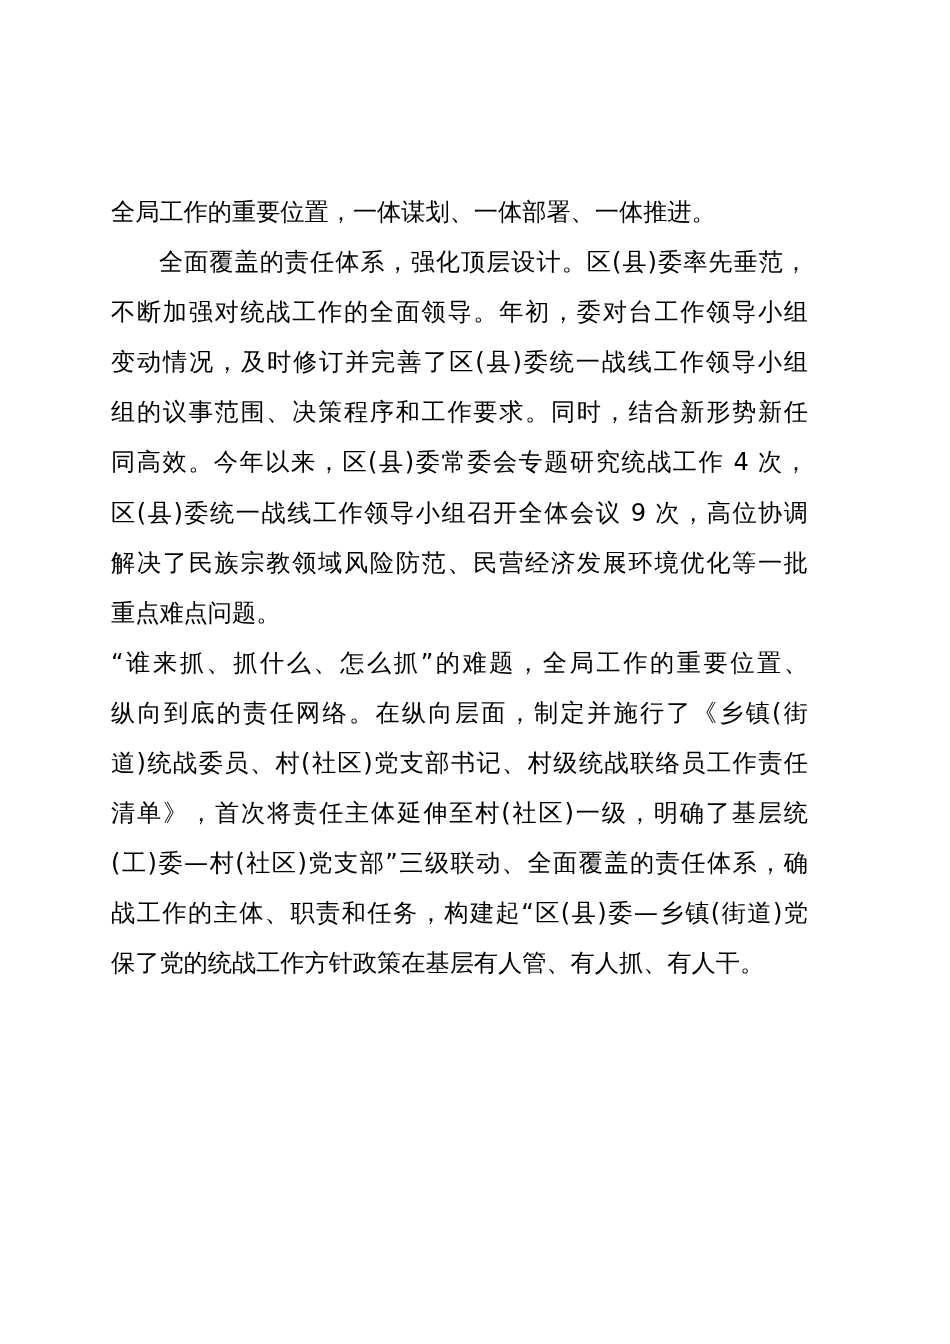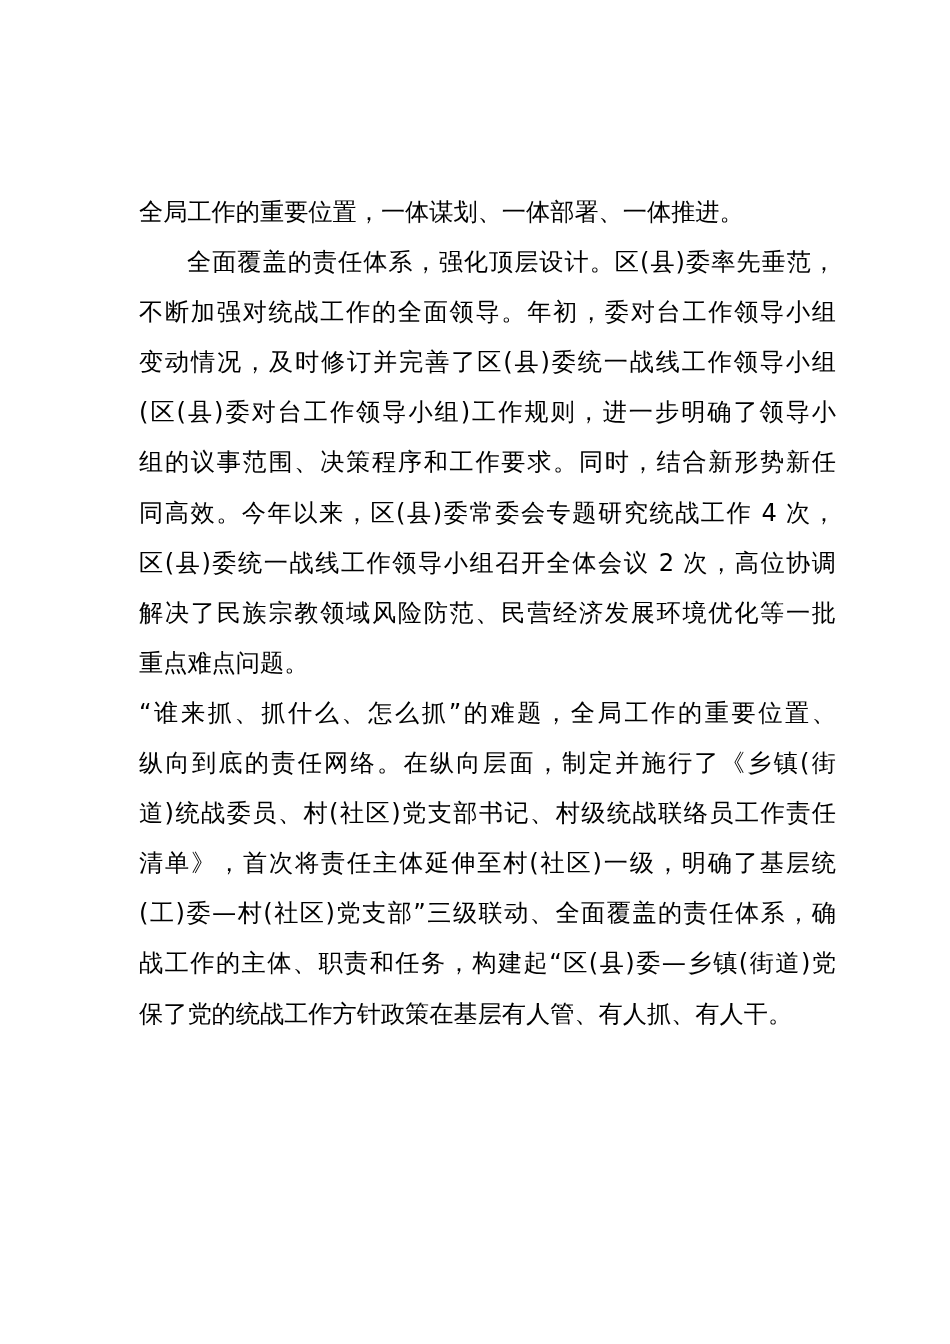--- a/index.html
+++ b/index.html
@@ -8,21 +8,21 @@
       background: #ffffff;
     }
     body {
       width: 950px;
       height: 1344px;
       position: relative;
       overflow: hidden;
     }
     .page {
       position: absolute;
-      left: 139px;
+      left: 111px;
       top: 187px;
       width: 697px;
       color: #000000;
       font-family: "DejaVu Sans", sans-serif;
       font-size: 24.2px;
       line-height: 50.1px;
       text-align: justify;
       text-justify: inter-character;
     }
     .line {
@@ -43,24 +43,23 @@
 
 <div class="page">
   <div class="paragraph">
     <span class="line last">全局工作的重要位置，一体谋划、一体部署、一体推进。</span>
   </div>
 
   <div class="paragraph">
     <span class="line indent">全面覆盖的责任体系，强化顶层设计。区(县)委率先垂范，</span>
     <span class="line">不断加强对统战工作的全面领导。年初，委对台工作领导小组</span>
     <span class="line">变动情况，及时修订并完善了区(县)委统一战线工作领导小组</span>
-    <span class="line">(区(县)委对台工作领导小组)工作规则，进一步明确了领导小</span>
     <span class="line">组的议事范围、决策程序和工作要求。同时，结合新形势新任</span>
     <span class="line">同高效。今年以来，区(县)委常委会专题研究统战工作 4 次，</span>
-    <span class="line">区(县)委统一战线工作领导小组召开全体会议 2 次，高位协调</span>
+    <span class="line">区(县)委统一战线工作领导小组召开全体会议 9 次，高位协调</span>
     <span class="line">解决了民族宗教领域风险防范、民营经济发展环境优化等一批</span>
     <span class="line last">重点难点问题。</span>
   </div>
 
   <div class="paragraph">
     <span class="line">“谁来抓、抓什么、怎么抓”的难题，全局工作的重要位置、</span>
     <span class="line">纵向到底的责任网络。在纵向层面，制定并施行了《乡镇(街</span>
     <span class="line">道)统战委员、村(社区)党支部书记、村级统战联络员工作责任</span>
     <span class="line">清单》，首次将责任主体延伸至村(社区)一级，明确了基层统</span>
     <span class="line">(工)委—村(社区)党支部”三级联动、全面覆盖的责任体系，确</span>

